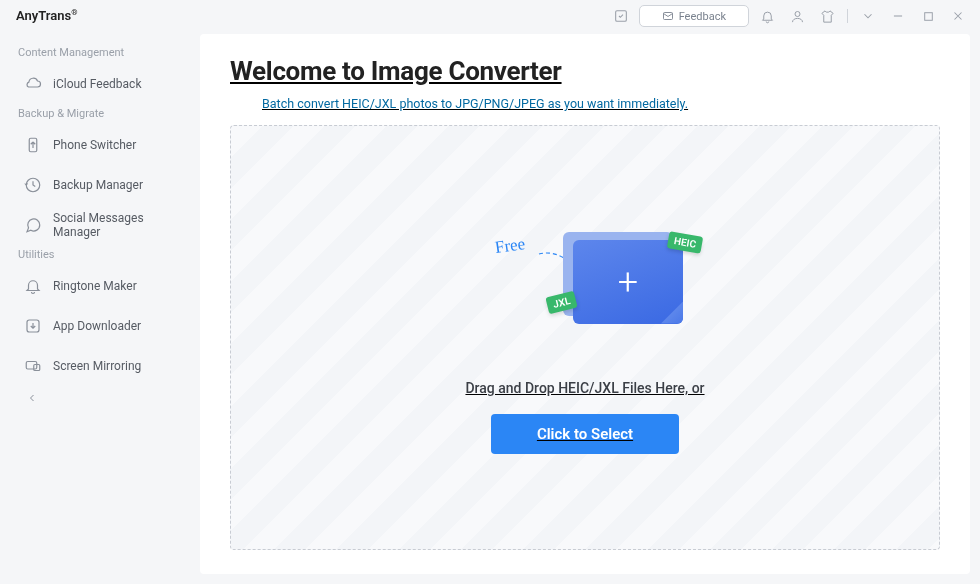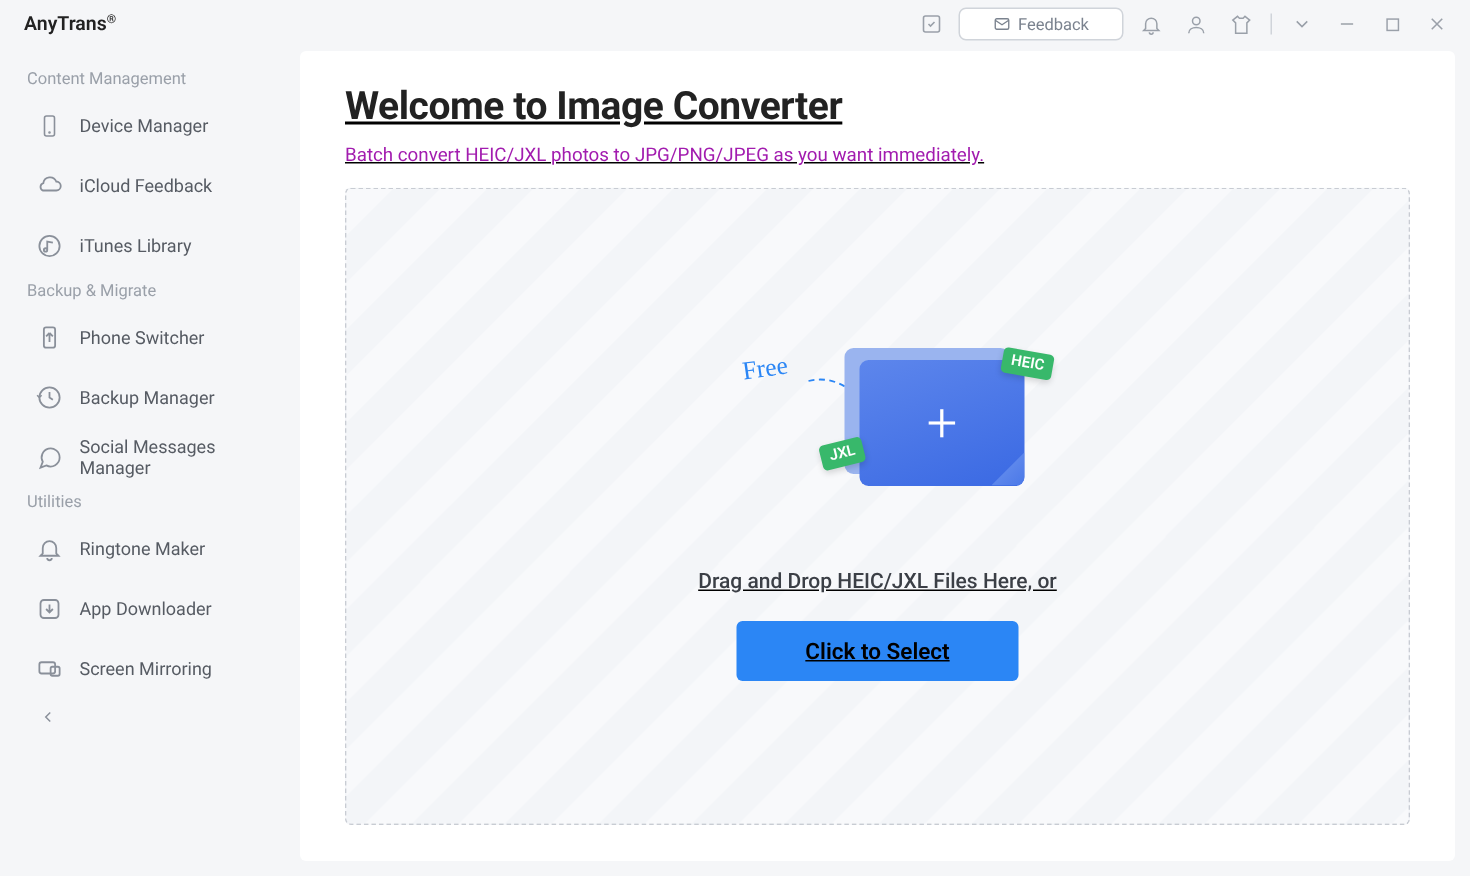--- a/index.html
+++ b/index.html
@@ -15,34 +15,34 @@
 .body { flex: 1; display: flex; }
 .sidebar { width: 200px; padding: 8px 10px 0 14px; overflow: hidden; }
 .section-label { font-size: 11px; color: #9aa0a9; margin: 6px 4px 8px 4px; }
 .nav-item { display: flex; align-items: center; gap: 11px; height: 34px; padding: 0 10px; border-radius: 6px; cursor: pointer; color: #565b63; font-size: 12px; margin-bottom: 6px; }
 .nav-item .icon { width: 18px; height: 18px; display: inline-flex; align-items: center; justify-content: center; color: #8a909a; }
 .nav-item.active { background: #dcebff; color: #2b86f5; }
 .nav-item.active .icon { color: #2b86f5; }
 .nav-back { margin-top: 6px; padding-left: 12px; color: #8a909a; cursor: pointer; }
 .main { flex: 1; background: #fff; margin: 2px 10px 10px 0; border-radius: 4px; padding: 22px 30px 24px 30px; display: flex; flex-direction: column; text-decoration: underline; }
 .page-title { font-size: 26px; font-weight: 700; color: #222; letter-spacing: -0.3px; }
-.subtitle { font-size: 12.5px; color: #a21caf; margin-top: 10px; margin-bottom: 14px; }
+.subtitle { font-size: 12.5px; color: #0369a1; margin-top: 10px; margin-bottom: 14px; margin-left: 32px; }
 .dropzone { flex: 1; border: 1px dashed #c8ccd3; border-radius: 4px; position: relative; overflow: hidden; background: repeating-linear-gradient(135deg, #f8f9fb 0 22px, #f3f5f8 22px 44px); display: flex; flex-direction: column; align-items: center; justify-content: center; gap: 18px; }
 .illus { position: relative; width: 220px; height: 140px; }
 .free-label { position: absolute; left: 20px; top: 14px; color: #2b86f5; font-family: "Comic Sans MS", cursive; font-size: 17px; transform: rotate(-8deg); }
 .swoosh { position: absolute; left: 62px; top: 26px; width: 50px; height: 40px; }
 .card-main { position: absolute; left: 98px; top: 18px; width: 110px; height: 84px; border-radius: 6px; background: linear-gradient(160deg, #5d86ec 0%, #3a69e3 100%); display: flex; align-items: center; justify-content: center; }
 .card-shadow { position: absolute; left: 88px; top: 10px; width: 110px; height: 84px; border-radius: 6px; background: #9ab4ef; }
 .plus { color: #fff; font-size: 36px; line-height: 1; font-weight: 300; }
 .fold { position: absolute; right: 0; bottom: 0; width: 22px; height: 22px; background: linear-gradient(135deg, #6f95ef 0%, #4a78e8 100%); clip-path: polygon(100% 0, 100% 100%, 0 100%); border-bottom-right-radius: 6px; }
 .tag { position: absolute; background: #38b86b; color: #fff; font-size: 10px; font-weight: 600; padding: 3px 6px; border-radius: 3px; display: flex; align-items: center; box-shadow: 0 2px 4px rgba(0,0,0,0.15); }
 .tag-heic { left: 193px; top: 12px; transform: rotate(10deg); }
 .tag-jxl { left: 72px; top: 72px; transform: rotate(-14deg); }
 .drop-text { font-size: 14px; color: #3b3f46; font-weight: 500; }
-.select-btn { width: 188px; height: 40px; background: #2b86f5; color: #000000; border: none; border-radius: 4px; font-size: 15px; font-weight: 600; cursor: pointer; }
+.select-btn { width: 188px; height: 40px; background: #2b86f5; color: #ffffff; border: none; border-radius: 4px; font-size: 15px; font-weight: 600; cursor: pointer; }
 </style>
 </head>
 <body>
 
 <div class="app">
   <div class="titlebar">
     <div class="brand">
       <span>AnyTrans</span><sup>®</sup>
     </div>
     <div class="right">
@@ -97,48 +97,30 @@
             <path d="M6 6l12 12M18 6L6 18"></path>
           </svg>
       </span>
     </div>
   </div>
 
   <div class="body">
     <div class="sidebar">
       <div class="section-label">Content Management</div>
 
-      <div class="nav-item">
-        <span class="icon">
-            <svg width="16" height="18" viewBox="0 0 24 24" fill="none" stroke="currentColor" stroke-width="1.6">
-              <rect x="7" y="2" width="10" height="20" rx="2"></rect>
-              <circle cx="12" cy="18.5" r="0.5" fill="currentColor"></circle>
-            </svg>
-          </span>
-        <span>Device Manager</span>
-      </div>
 
       <div class="nav-item">
         <span class="icon">
             <svg width="18" height="18" viewBox="0 0 24 24" fill="none" stroke="currentColor" stroke-width="1.6">
               <path d="M18 16a4 4 0 000-8 6 6 0 00-11.5 1.5A3.5 3.5 0 006 16h12z"></path>
             </svg>
           </span>
         <span>iCloud Feedback</span>
       </div>
 
-      <div class="nav-item">
-        <span class="icon">
-            <svg width="18" height="18" viewBox="0 0 24 24" fill="none" stroke="currentColor" stroke-width="1.6">
-              <circle cx="12" cy="12" r="9"></circle>
-              <path d="M10 15.5a1.5 1.5 0 11-3 0 1.5 1.5 0 013 0zM10 15.5V8l5 1"></path>
-            </svg>
-          </span>
-        <span>iTunes Library</span>
-      </div>
 
       <div class="section-label">Backup &amp; Migrate</div>
 
       <div class="nav-item">
         <span class="icon">
             <svg width="18" height="18" viewBox="0 0 24 24" fill="none" stroke="currentColor" stroke-width="1.6">
               <rect x="7" y="3" width="10" height="18" rx="2"></rect>
               <path d="M12 8l3 3M12 8l-3 3M12 8v8"></path>
             </svg>
           </span>

